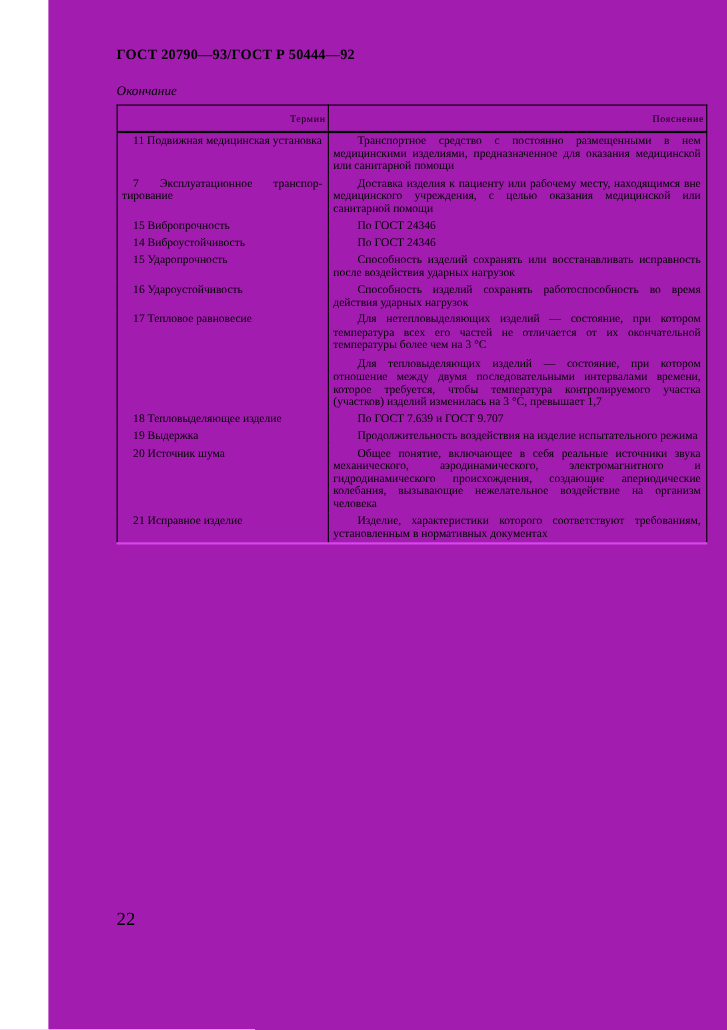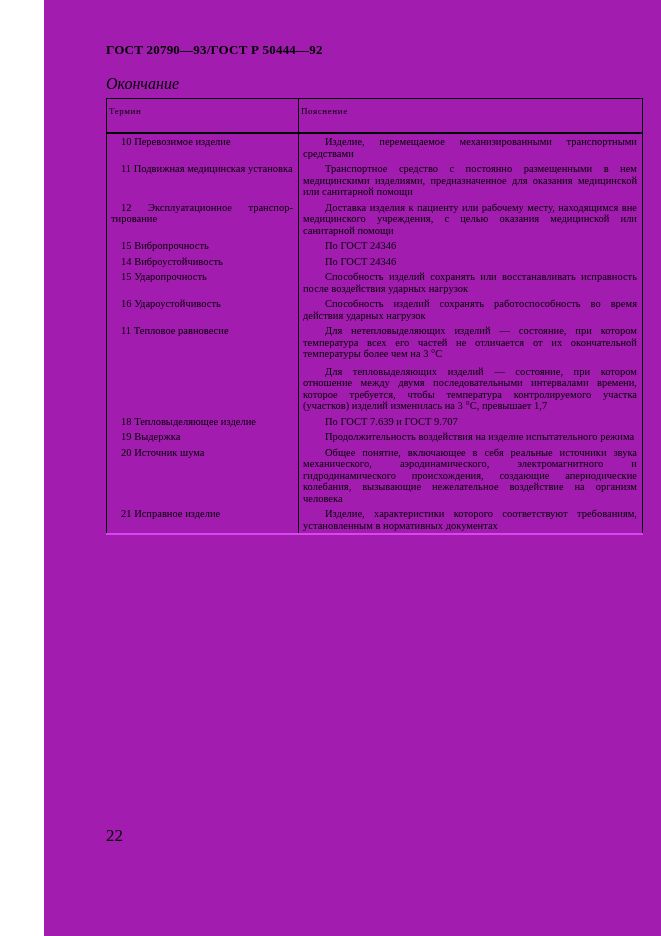--- a/index.html
+++ b/index.html
@@ -29,38 +29,38 @@
     margin: 0;
     font-size: 13px;
     font-weight: bold;
     letter-spacing: 0.2px;
     white-space: nowrap;
   }
   .continuation {
     margin: 0;
     margin-top: 17px;
     font-style: italic;
-    font-size: 16px;
+    font-size: 12px;
   }
   table.terms {
     margin-top: 5px;
     width: 537px;
     border-collapse: collapse;
     table-layout: fixed;
   }
   table.terms, table.terms th, table.terms td {
     border: 1.5px solid #000;
   }
   table.terms thead th {
     border-bottom: 2.5px solid #000;
     font-weight: normal;
     font-size: 9px;
     letter-spacing: 0.6px;
-    text-align: left;
-    padding: 7px 2px 16px 2px;
+    text-align: right;
+    padding: 7px 2px 6px 2px;
   }
   table.terms tbody td {
     border-top: none;
     border-bottom: none;
     vertical-align: top;
     font-size: 10.5px;
     line-height: 11.5px;
     padding: 2px 5px 2px 4px;
   }
   table.terms tbody tr:last-child td { border-bottom: 2px solid #d946ef; }
@@ -97,41 +97,33 @@
         <col class="c-expl">
       </colgroup>
       <thead>
         <tr>
           <th>Термин</th>
           <th>Пояснение</th>
         </tr>
       </thead>
       <tbody>
 
-          <tr>
-            <td class="term-cell">
-              <p class="term-text">10 Перевозимое изделие</p>
-            </td>
-            <td class="expl-cell">
-              <p class="para">Изделие, перемещаемое механизированными транспортными средствами</p>
-            </td>
-          </tr>
 
           <tr>
             <td class="term-cell">
               <p class="term-text">11 Подвижная медицинская установка</p>
             </td>
             <td class="expl-cell">
               <p class="para">Транспортное средство с постоянно размещенными в нем медицинскими изделиями, предназначенное для оказания медицинской или санитарной помощи</p>
             </td>
           </tr>
 
           <tr>
             <td class="term-cell">
-              <p class="term-text">12 Эксплуатационное транспор-тирование</p>
+              <p class="term-text">7 Эксплуатационное транспор-тирование</p>
             </td>
             <td class="expl-cell">
               <p class="para">Доставка изделия к пациенту или рабочему месту, находящимся вне медицинского учреждения, с целью оказания медицинской или санитарной помощи</p>
             </td>
           </tr>
 
           <tr>
             <td class="term-cell">
               <p class="term-text">15 Вибропрочность</p>
             </td>
@@ -162,21 +154,21 @@
             <td class="term-cell">
               <p class="term-text">16 Удароустойчивость</p>
             </td>
             <td class="expl-cell">
               <p class="para">Способность изделий сохранять работоспособность во время действия ударных нагрузок</p>
             </td>
           </tr>
 
           <tr>
             <td class="term-cell">
-              <p class="term-text">11 Тепловое равновесие</p>
+              <p class="term-text">17 Тепловое равновесие</p>
             </td>
             <td class="expl-cell">
               <p class="para">Для нетепловыделяющих изделий — состояние, при котором температура всех его частей не отличается от их окончательной температуры более чем на 3 °С</p>
               <p class="para">Для тепловыделяющих изделий — состояние, при котором отношение между двумя последовательными интервалами времени, которое требуется, чтобы температура контролируемого участка (участков) изделий изменилась на 3 °С, превышает 1,7</p>
             </td>
           </tr>
 
           <tr>
             <td class="term-cell">
               <p class="term-text">18 Тепловыделяющее изделие</p>

